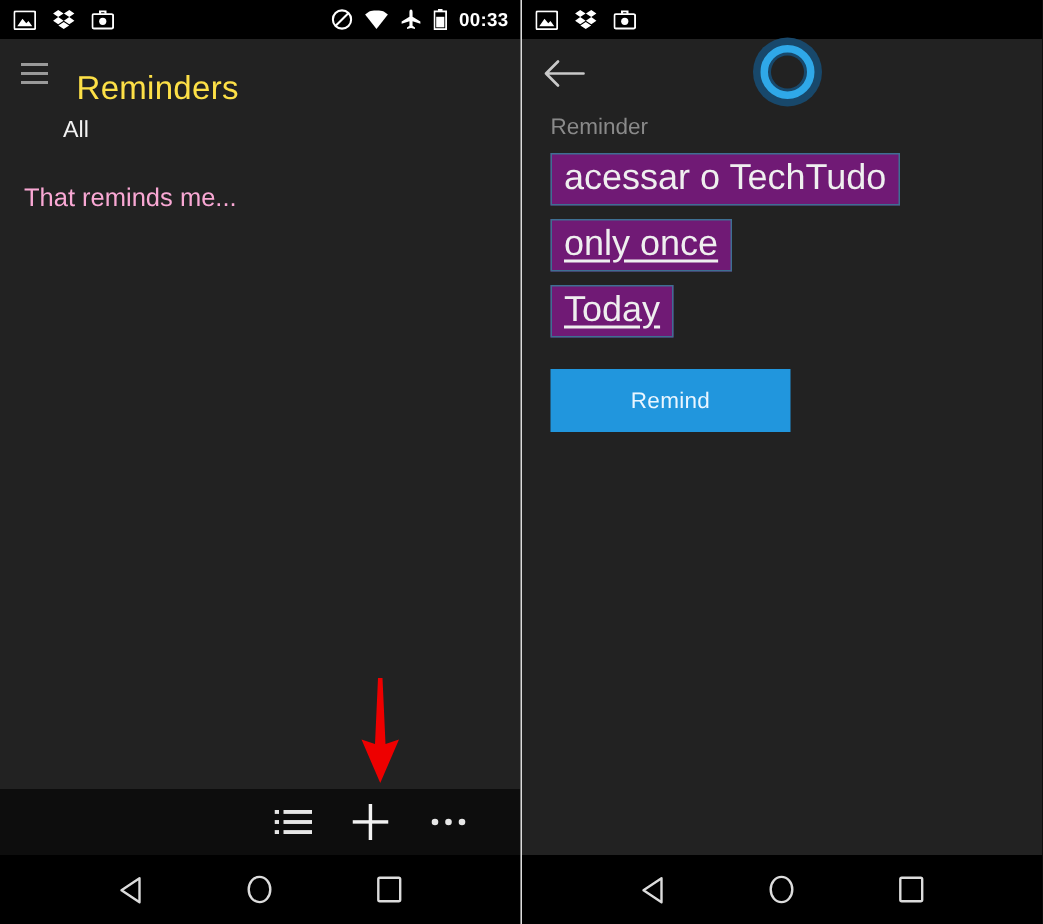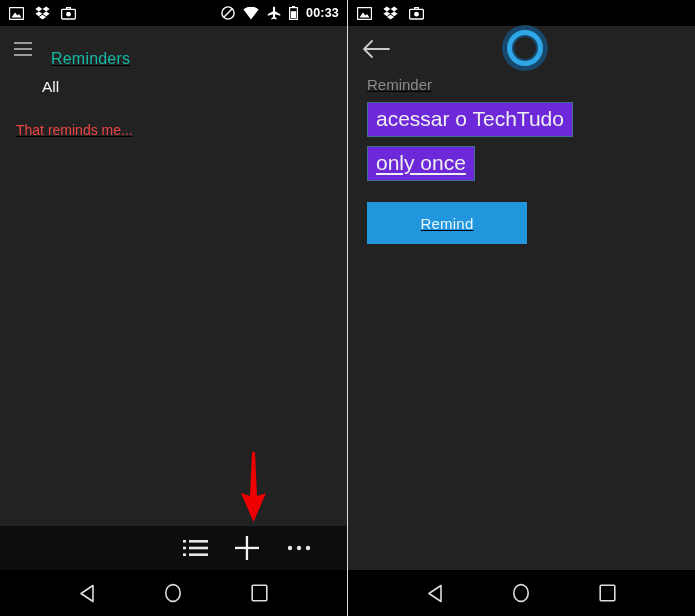--- a/index.html
+++ b/index.html
@@ -2,71 +2,71 @@
 <html><head>
 <meta charset="utf-8">
 <style>
   * { margin:0; padding:0; box-sizing:border-box; }
   html, body {
     width:695px; height:616px;
     background:#000;
     font-family:"Liberation Sans", sans-serif;
     overflow:hidden;
   }
-  .screens { display:flex; width:695px; height:520px;text-decoration:underline; }
+  .screens { display:flex; width:695px; height:520px; }
   .panel { position:relative; width:347px; height:616px; background:#222222; overflow:hidden; }
   .panel.right { width:348px; border-left:1px solid #dcdcdc; }
 
   
   .statusbar {
     height:26px; background:#000;
     display:flex; align-items:center; justify-content:space-between;
     padding:0 8px 0 9px;
   }
   .sb-left, .sb-right { display:flex; align-items:center; }
   .sb-left > * { margin-right:11px; }
   .sb-right > * { margin-left:8px; }
   .sb-time { color:#fff; font-size:12.5px; font-weight:bold; letter-spacing:.2px; }
   svg { display:block; }
 
   
   .appbar { height:46px; display:flex; align-items:center; padding:0 0 0 14px; }
   .hamburger { width:18px; height:14px; display:flex; flex-direction:column; justify-content:space-between; cursor:pointer; }
   .hamburger i { display:block; height:2px; background:#9a9a9a; width:100%; }
-  .app-title { color:#14b8a6; font-size:16px; margin-left:19px; letter-spacing:.2px;margin-top:20px; }
+  .app-title { color:#fde047; font-size:22px; margin-left:19px; letter-spacing:.2px;margin-top:20px; }
 
   .tabs { padding:6px 0 0 14px;margin-left:28px; }
   .tab { display:inline-block; color:#f2f2f2; font-size:15.5px; padding-bottom:4px; }
 
-  .hint { color:#ef4444; font-size:14px; padding:22px 0 0 16px; }
+  .hint { color:#f9a8d4; font-size:17px; padding:22px 0 0 16px; }
 
   .arrow-wrap { position:absolute; left:231px; top:452px; width:44px; height:72px; }
 
   .bottombar {
     position:absolute; left:0; bottom:46px; width:100%; height:44px;
     background:#0d0d0d; display:flex; align-items:center; justify-content:flex-end;
     padding-right:22px;
   }
   .bb-btn { width:52px; height:44px; display:flex; align-items:center; justify-content:center; cursor:pointer; }
 
   
   .topbar-r { height:46px; display:flex; align-items:center; padding-left:14px; }
   .cortana { position:absolute; left:153px; top:24px; }
   .r-body { padding:0 0 0 10px; }
   .r-head { color:#2b86c5; font-size:21px; font-weight:bold; padding:134px 0 0 9px; letter-spacing:-.2px; }
   .r-sub  { color:#8a8a8a; font-size:15px; padding:4px 0 0 9px; }
 
   .field {
     display:inline-block;
     border:1px solid #3e6f92;
-    background:#6d28d9;
+    background:#701a75;
     padding:3px 8px 5px 8px;
     margin:9px 0 0 9px;
     color:#efefef;
-    font-size:21px;
+    font-size:24px;
     line-height:25px;
     cursor:text;
   }
   .field.underline span { text-decoration:underline; text-underline-offset:3px; }
 
   .btnrow { display:flex; gap:26px; padding:21px 0 0 9px; }
   .btn {
     background:#2196dd; color:#eaf6ff; border:none;
     width:160px; height:42px; font-size:15px;
     font-family:"Liberation Sans", sans-serif; cursor:pointer;
@@ -262,20 +262,25 @@
       <div>
         <div class="field">
           <span>acessar o TechTudo</span>
         </div>
       </div>
       <div>
         <div class="field underline">
           <span>only once</span>
         </div>
       </div>
+      <div>
+        <div class="field underline">
+          <span>Today</span>
+        </div>
+      </div>
 
       <div class="btnrow">
         <button class="btn">Remind</button>
       </div>
     </div>
 
     <div class="navbar">
       <div class="nav-btn">
         <span>
           <svg width="18" height="19" viewBox="0 0 18 19">

